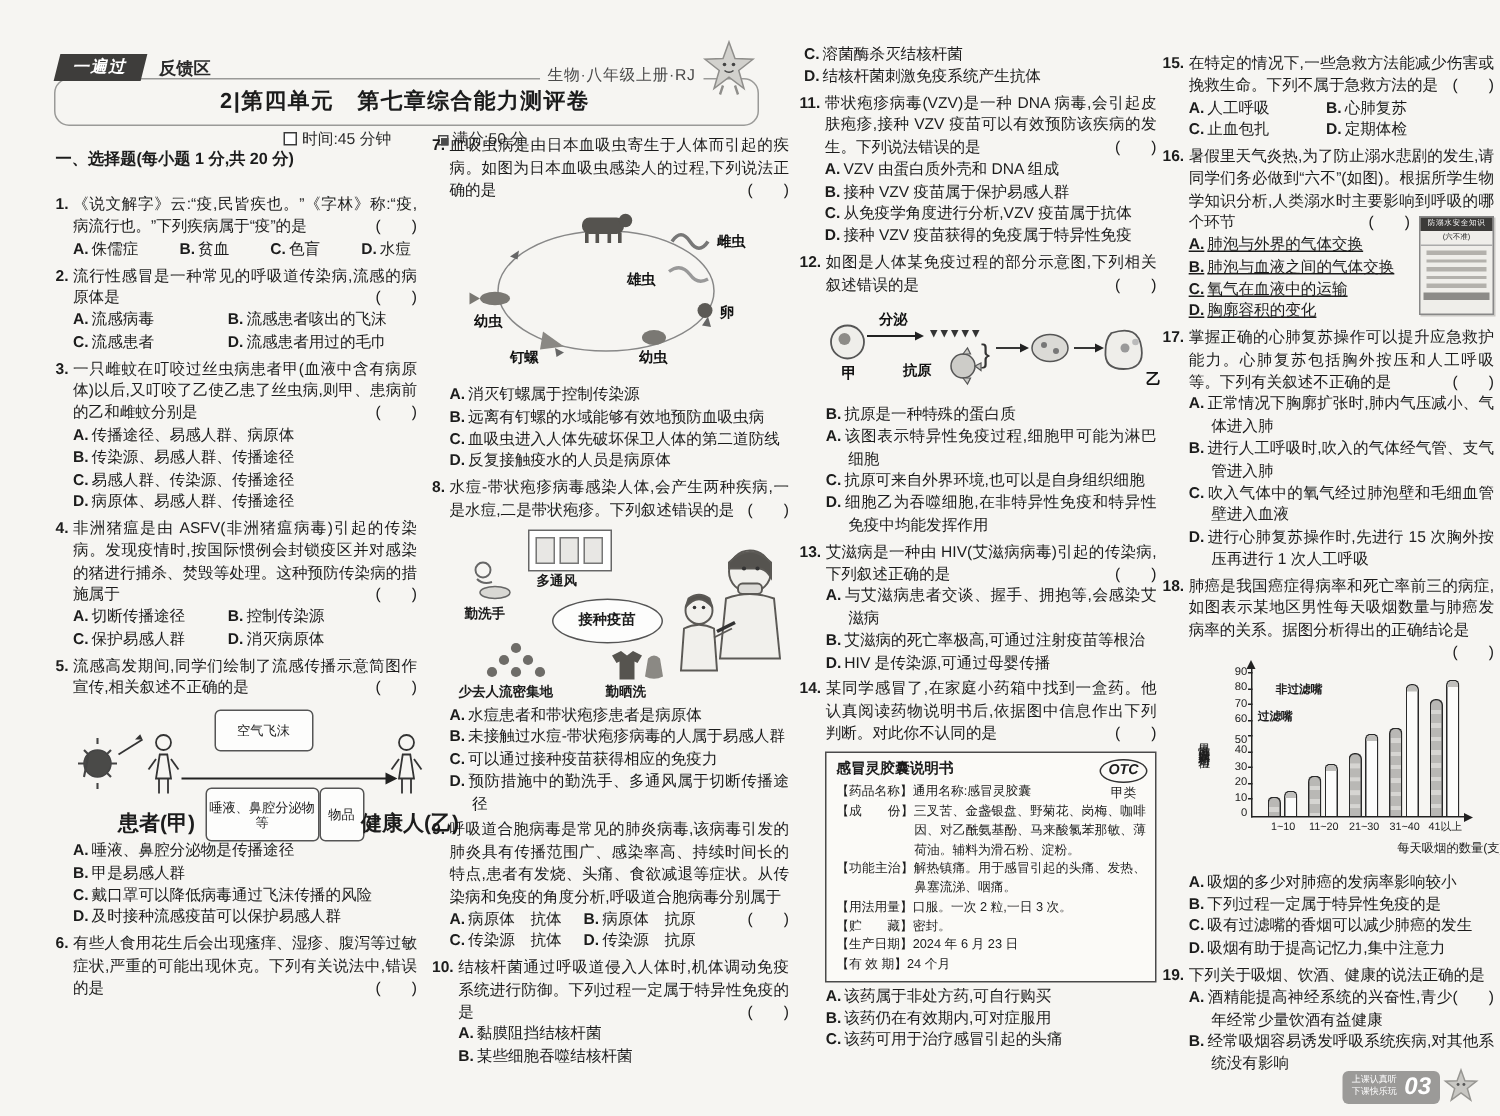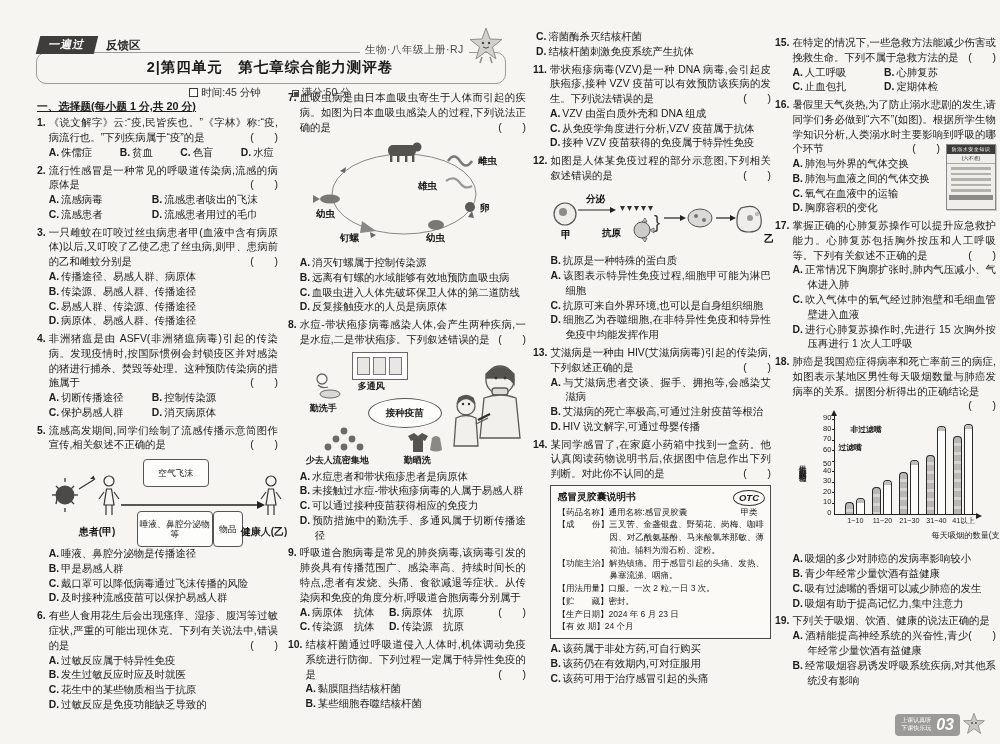--- a/index.html
+++ b/index.html
@@ -17,39 +17,39 @@
   .ic{display:inline-block;width:7px;height:7px;vertical-align:-1px;margin-right:3px;}
   .ic-time{border:1px solid #3a3a3a;background:#fff;}
   .ic-score{background:#4c4c4c;box-shadow:inset 0 0 0 1px #4c4c4c,inset 2px 2px 0 #f6f5f2;}
   .mascot{position:absolute;}
   
   .col{position:absolute;font-size:10.4px;line-height:1.42;text-align:justify;}
   #col1{left:37px;top:99px;width:241px;}
   #col2{left:288px;top:91px;width:238px;}
   #col3{left:533px;top:30px;width:238px;}
   #col4{left:775px;top:36px;width:221px;}
-  .sec-title{font-weight:bold;font-size:10.8px;margin-bottom:2px;text-decoration:underline;}
+  .sec-title{font-weight:bold;font-size:10.8px;margin-bottom:16px;}
   .q{margin-bottom:3px;}
   .qrow{display:flex;}
   .qnum{font-weight:bold;flex:0 0 auto;padding-right:3px;}
   .qbody{flex:1;min-width:0;}
   .stem{display:block;}
   .bracket{float:right;color:#1c1c1c;}
   .op{padding-left:15px;text-indent:-15px;}
   .ol{font-weight:bold;margin-right:2px;}
   .opts-row4{display:flex;justify-content:space-between;padding-right:4px;}
   .opts-row4 .op{padding-left:0;text-indent:0;}
   .opts-grid2{display:grid;grid-template-columns:45% 55%;}
   .q16{position:relative;}
   .q16 .bracket{margin-right:56px;}
-  .q16 .opts-list{}
+  .q16 .opts-list{text-decoration:underline;}
   
   .d5{position:relative;width:238px;height:90px;margin:2px 0;}
   .d5 .box{position:absolute;border:1px solid #555;border-radius:4px;background:#fdfdfc;font-size:8.8px;display:flex;align-items:center;justify-content:center;text-align:center;line-height:1.2;padding:1px;}
-  .d5-lab{position:absolute;font-size:10px;font-weight:bold;white-space:nowrap;}
+  .d5-lab{position:absolute;font-size:14px;font-weight:bold;white-space:nowrap;}
   
   .d8{position:relative;width:226px;height:118px;margin:2px 0 2px 6px;}
   .d8 .lab{position:absolute;font-size:9px;font-weight:bold;white-space:nowrap;}
   .d8 .winbox{position:absolute;left:46px;top:2px;width:54px;height:26px;border:1px solid #666;background:#fff;display:flex;gap:3px;align-items:center;justify-content:center;}
   .d8 .winbox i{display:block;width:11px;height:16px;border:1px solid #777;background:#e8e7e4;}
   .d8 .cloud{position:absolute;left:62px;top:48px;width:72px;height:28px;border:1.5px solid #555;border-radius:50%;display:flex;align-items:center;justify-content:center;font-size:9.5px;font-weight:bold;background:#fdfdfc;}
   
   .leaflet{position:relative;border:1.4px solid #4a4a4a;background:#fbfaf7;padding:4px 6px 5px 6px;margin:3px 0;font-size:8.5px;line-height:1.5;}
   .lf-title{text-align:left;font-weight:bold;font-size:9.8px;margin-bottom:1px;}
   .lf-otc{position:absolute;right:5px;top:4px;text-align:center;}
@@ -218,26 +218,20 @@
               <div class="op"><b class="ol">D.</b><span>及时接种流感疫苗可以保护易感人群</span></div>
             </div>
           </div>
         </div>
       </div>
       <div class="q">
         <div class="qrow">
           <span class="qnum">6.</span>
           <div class="qbody">
             <div class="stem"><span>有些人食用花生后会出现瘙痒、湿疹、腹泻等过敏症状,严重的可能出现休克。下列有关说法中,错误的是</span><span class="bracket">(　　)</span></div>
-            <div class="opts-list">
-              <div class="op"><b class="ol">A.</b><span>过敏反应属于特异性免疫</span></div>
-              <div class="op"><b class="ol">B.</b><span>发生过敏反应时应及时就医</span></div>
-              <div class="op"><b class="ol">C.</b><span>花生中的某些物质相当于抗原</span></div>
-              <div class="op"><b class="ol">D.</b><span>过敏反应是免疫功能缺乏导致的</span></div>
-            </div>
           </div>
         </div>
       </div>
     </div>
   <div class="col" id="col2">
       <div class="q">
         <div class="qrow">
           <span class="qnum">7.</span>
           <div class="qbody">
             <div class="stem"><span>血吸虫病是由日本血吸虫寄生于人体而引起的疾病。如图为日本血吸虫感染人的过程,下列说法正确的是</span><span class="bracket">(　　)</span></div>
@@ -382,20 +376,21 @@
           </div>
         </div>
       </div>
       <div class="q">
         <div class="qrow">
           <span class="qnum">11.</span>
           <div class="qbody">
             <div class="stem"><span>带状疱疹病毒(VZV)是一种 DNA 病毒,会引起皮肤疱疹,接种 VZV 疫苗可以有效预防该疾病的发生。下列说法错误的是</span><span class="bracket">(　　)</span></div>
             <div class="opts-list">
               <div class="op"><b class="ol">A.</b><span>VZV 由蛋白质外壳和 DNA 组成</span></div>
+              <div class="op"><b class="ol">B.</b><span>接种 VZV 疫苗属于保护易感人群</span></div>
               <div class="op"><b class="ol">C.</b><span>从免疫学角度进行分析,VZV 疫苗属于抗体</span></div>
               <div class="op"><b class="ol">D.</b><span>接种 VZV 疫苗获得的免疫属于特异性免疫</span></div>
             </div>
           </div>
         </div>
       </div>
       <div class="q">
         <div class="qrow">
           <span class="qnum">12.</span>
           <div class="qbody">
@@ -442,21 +437,21 @@
         </div>
       </div>
       <div class="q">
         <div class="qrow">
           <span class="qnum">13.</span>
           <div class="qbody">
             <div class="stem"><span>艾滋病是一种由 HIV(艾滋病病毒)引起的传染病,下列叙述正确的是</span><span class="bracket">(　　)</span></div>
             <div class="opts-list">
               <div class="op"><b class="ol">A.</b><span>与艾滋病患者交谈、握手、拥抱等,会感染艾滋病</span></div>
               <div class="op"><b class="ol">B.</b><span>艾滋病的死亡率极高,可通过注射疫苗等根治</span></div>
-              <div class="op"><b class="ol">D.</b><span>HIV 说文解字,可通过母婴传播</span></div>
+              <div class="op"><b class="ol">D.</b><span>HIV 是传染源,可通过母婴传播</span></div>
             </div>
           </div>
         </div>
       </div>
       <div class="q">
         <div class="qrow">
           <span class="qnum">14.</span>
           <div class="qbody">
             <div class="stem"><span>某同学感冒了,在家庭小药箱中找到一盒药。他认真阅读药物说明书后,依据图中信息作出下列判断。对此你不认同的是</span><span class="bracket">(　　)</span></div>
   <div class="leaflet">
@@ -523,20 +518,21 @@
           </div>
         </div>
       </div>
       <div class="q">
         <div class="qrow">
           <span class="qnum">17.</span>
           <div class="qbody">
             <div class="stem"><span>掌握正确的心肺复苏操作可以提升应急救护能力。心肺复苏包括胸外按压和人工呼吸等。下列有关叙述不正确的是</span><span class="bracket">(　　)</span></div>
             <div class="opts-list">
               <div class="op"><b class="ol">A.</b><span>正常情况下胸廓扩张时,肺内气压减小、气体进入肺</span></div>
+              <div class="op"><b class="ol">B.</b><span>进行人工呼吸时,吹入的气体经气管、支气管进入肺</span></div>
               <div class="op"><b class="ol">C.</b><span>吹入气体中的氧气经过肺泡壁和毛细血管壁进入血液</span></div>
               <div class="op"><b class="ol">D.</b><span>进行心肺复苏操作时,先进行 15 次胸外按压再进行 1 次人工呼吸</span></div>
             </div>
           </div>
         </div>
       </div>
       <div class="q">
         <div class="qrow">
           <span class="qnum">18.</span>
           <div class="qbody">
@@ -578,21 +574,21 @@
                 <div class="bar f" style="left: 118px; height: 77.8947px;"></div>
                 <div class="bar n" style="left: 129px; height: 90.5263px;"></div>
                 <div class="xtick" style="left: 113px;">41以上</div>
               </div>
     <div class="ann" style="left:58px;top:22px;">非过滤嘴</div>
     <div class="ann" style="left:46px;top:40px;">过滤嘴</div>
     <div class="xlab">每天吸烟的数量(支)</div>
   </div>
 <div class="opts-list">
               <div class="op"><b class="ol">A.</b><span>吸烟的多少对肺癌的发病率影响较小</span></div>
-              <div class="op"><b class="ol">B.</b><span>青少年经常少量饮酒有益健康</span></div>
+              <div class="op"><b class="ol">B.</b><span>下列过程一定属于特异性免疫的是</span></div>
               <div class="op"><b class="ol">C.</b><span>吸有过滤嘴的香烟可以减少肺癌的发生</span></div>
               <div class="op"><b class="ol">D.</b><span>吸烟有助于提高记忆力,集中注意力</span></div>
             </div>
           </div>
         </div>
       </div>
       <div class="q">
         <div class="qrow">
           <span class="qnum">19.</span>
           <div class="qbody">

